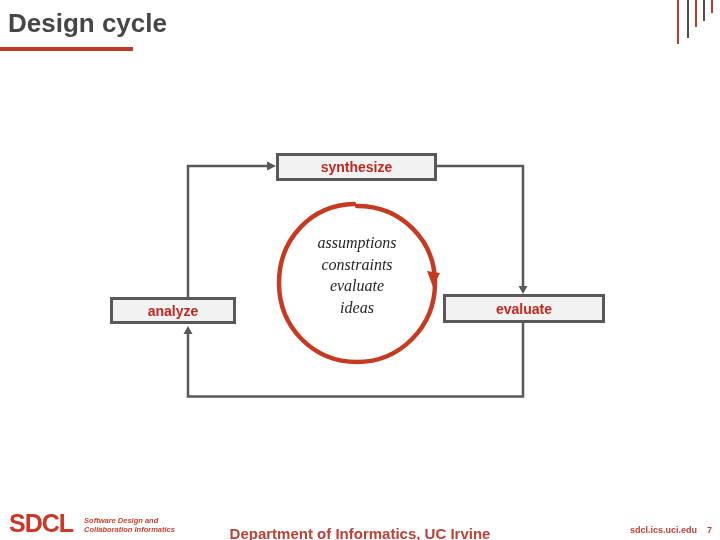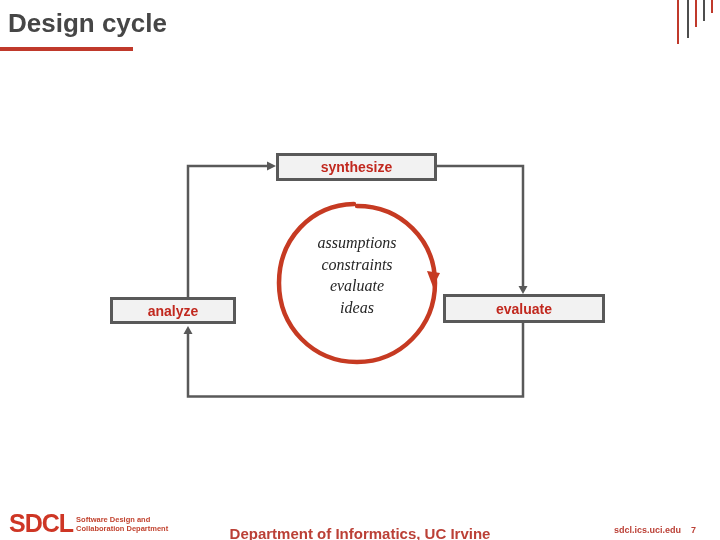--- a/index.html
+++ b/index.html
@@ -33,33 +33,33 @@
   }
   .node-synthesize{left:276px;top:153px;width:161px;height:28px;}
   .node-analyze{left:110px;top:297px;width:126px;height:27px;}
   .node-evaluate{left:443px;top:294px;width:162px;height:29px;}
   .circle-words{
     position:absolute;left:267px;top:232px;width:180px;text-align:center;
     font-family:"Liberation Serif",serif;font-style:italic;
     font-size:16px;line-height:21.5px;color:#262626;
   }
   
-  .footer-logo{position:absolute;left:9px;top:512px;display:flex;align-items:flex-start;}
+  .footer-logo{position:absolute;left:9px;top:512px;display:flex;align-items:flex-end;gap:8px;}
   .footer-logo-text{
     font-size:25px;font-weight:bold;color:#ce3625;line-height:22px;letter-spacing:-1px;
   }
   .footer-tagline{
-    margin-left:3px;margin-top:3px;font-size:7.5px;font-weight:bold;color:#c2432f;line-height:9px;
+    margin-left:3px;margin-top:3px;font-size:7.5px;font-weight:bold;color:#c2432f;line-height:9px;font-style:italic;
   }
   .footer-center{
     position:absolute;left:0;top:525px;width:720px;text-align:center;
     font-size:15px;font-weight:bold;color:#bb4036;
   }
   .footer-right{
-    position:absolute;right:24px;top:525px;font-size:9px;font-weight:bold;color:#bb4036;
+    position:absolute;right:8px;top:525px;font-size:9px;font-weight:bold;color:#bb4036;
   }
   .footer-right .page-num{margin-left:10px;}
 </style>
 </head>
 <body>
 
 <div class="slide">
 
   <div class="title">Design cycle</div>
   <div class="title-underline"></div>
@@ -105,21 +105,21 @@
     <div>assumptions</div>
     <div>constraints</div>
     <div>evaluate</div>
     <div>ideas</div>
   </div>
 
   <div class="footer-logo">
     <span class="footer-logo-text">SDCL</span>
     <span class="footer-tagline">
       <span>Software Design and</span><br>
-      <span>Collaboration Department</span>
+      <span>Collaboration Informatics</span>
     </span>
   </div>
   <div class="footer-center">Department of Informatics, UC Irvine</div>
   <div class="footer-right">
     <span>sdcl.ics.uci.edu</span><span class="page-num">7</span>
   </div>
 
 </div>
 
 </body></html>

